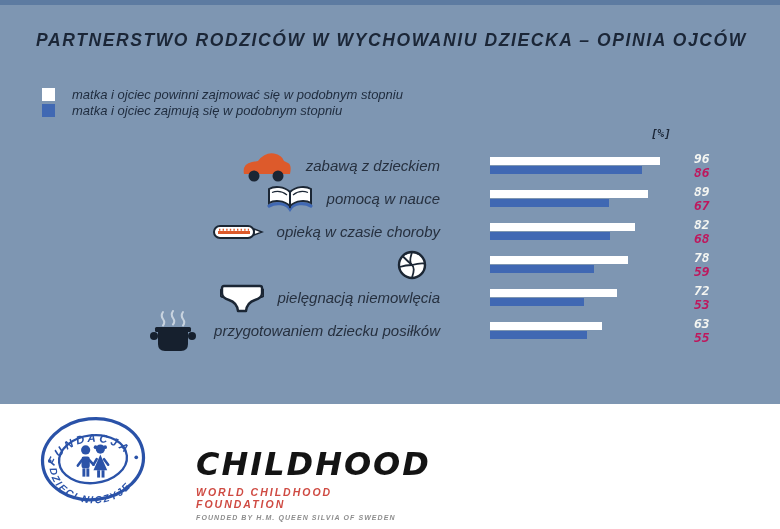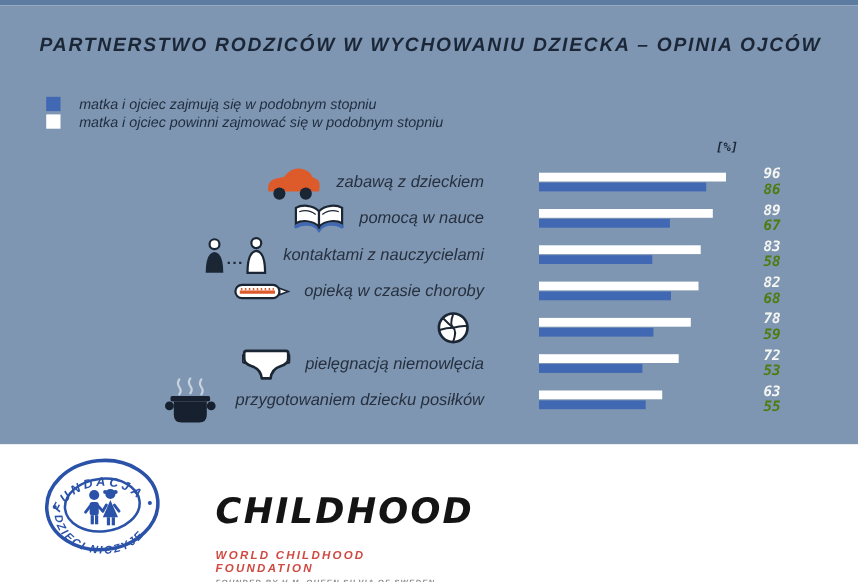--- a/index.html
+++ b/index.html
@@ -28,52 +28,52 @@
   .cat { width:400px; display:flex; justify-content:flex-end; align-items:center; flex:0 0 auto; }
   .icon { display:inline-flex; margin-right:13px; flex:0 0 auto; }
   .cat-label { font-size:15px; color:#26303f; white-space:nowrap; }
   .bars { width:177px; margin-left:50px; flex:0 0 auto; }
   .bar { height:8px; }
   .bar.white { background:#ffffff; }
   .bar.blue  { background:#4068b3; margin-top:1px; }
   .vals { margin-left:27px; width:44px; font-family:"DejaVu Sans Mono", monospace;
           font-weight:bold; font-size:13px; line-height:14px; flex:0 0 auto; }
   .vals .v1 { color:#f5f6f2; display:block; }
-  .vals .v2 { color:#4d7c0f; display:block; }
+  .vals .v2 { color:#be185d; display:block; }
 
   .footer { position:absolute; left:0; top:404px; width:780px; height:125px; background:#ffffff; }
   .logo-fundacja { position:absolute; left:37px; top:415px; }
   .logo-childhood { position:absolute; left:196px; top:446px; width:230px; text-align:left; }
   .childhood-name { font-family:"DejaVu Sans", sans-serif; font-weight:bold; font-size:32px;
                     letter-spacing:2px; color:#141414; line-height:36px; }
-  .childhood-sub { margin-top:17px; font-size:10.5px; font-weight:bold; letter-spacing:2px; color:#cf4a42; }
+  .childhood-sub { margin-top:4px; font-size:10.5px; font-weight:bold; letter-spacing:2px; color:#cf4a42; }
   .childhood-founded { margin-top:4px; font-size:7px; font-weight:bold; letter-spacing:1.1px; color:#8d8d8d; }
   .logo-millward { position:absolute; left:455px; top:444px; display:flex; align-items:center; }
   .mb-text { font-family:"DejaVu Sans", sans-serif; font-weight:bold; font-size:30px;
              letter-spacing:-0.5px; margin-left:6px; white-space:nowrap; }
   .mb-text .p1 { color:#5a7631; }
   .mb-text .p2 { color:#8faf3d; }
 </style>
 </head>
 <body>
 
 <div class="stage">
   <div class="top-strip"></div>
   <div class="main-bg"></div>
 
   <div class="title">PARTNERSTWO RODZICÓW W WYCHOWANIU DZIECKA – OPINIA OJCÓW</div>
 
   <div class="legend">
     <div class="legend-row">
+      <span class="legend-swatch s1"></span>
+      <span class="legend-label">matka i ojciec powinni zajmować się w podobnym stopniu</span>
+    </div>
+    <div class="legend-row">
       <span class="legend-swatch s2"></span>
       <span class="legend-label">matka i ojciec zajmują się w podobnym stopniu</span>
-    </div>
-    <div class="legend-row">
-      <span class="legend-swatch s1"></span>
-      <span class="legend-label">matka i ojciec powinni zajmować się w podobnym stopniu</span>
     </div>
   </div>
 
   <div class="unit-label">[%]</div>
 
   <div class="rows">
 
     <div class="row">
       <div class="cat">
         <span class="icon">
@@ -111,42 +111,20 @@
       <div class="bars">
         <div class="bar white" style="width: 89%;"></div>
         <div class="bar blue" style="width: 67%;"></div>
       </div>
       <div class="vals">
         <span class="v1">89</span>
         <span class="v2">67</span>
       </div>
     </div>
 
-    <div class="row">
-      <div class="cat">
-        <span class="icon">
-          <svg width="60" height="34" viewBox="0 0 60 34">
-            <path d="M3,33 Q3,15 11,14 Q19,15 19,33 Z" fill="#1b2634"></path>
-            <circle cx="11" cy="7" r="4.5" fill="#ffffff" stroke="#1b2634" stroke-width="2"></circle>
-            <line x1="23" y1="24" x2="37" y2="24" stroke="#1b2634" stroke-width="2.2" stroke-dasharray="2,3.2"></line>
-            <path d="M41,33 Q41,14 49,13 Q57,14 57,33 Z" fill="#ffffff" stroke="#1b2634" stroke-width="2"></path>
-            <circle cx="49" cy="6" r="4.5" fill="#ffffff" stroke="#1b2634" stroke-width="2"></circle>
-          </svg>
-        </span>
-        <span class="cat-label">kontaktami z nauczycielami</span>
-      </div>
-      <div class="bars">
-        <div class="bar white" style="width: 83%;"></div>
-        <div class="bar blue" style="width: 58%;"></div>
-      </div>
-      <div class="vals">
-        <span class="v1">83</span>
-        <span class="v2">58</span>
-      </div>
-    </div>
 
     <div class="row">
       <div class="cat">
         <span class="icon">
           <svg width="52" height="18" viewBox="0 0 52 18">
             <path d="M42,6 L50,9 L42,12 Z" fill="#ffffff" stroke="#1b2634" stroke-width="1.5"></path>
             <rect x="2" y="3" width="40" height="12" rx="6" fill="#ffffff" stroke="#1b2634" stroke-width="2"></rect>
             <line x1="6" y1="9.5" x2="38" y2="9.5" stroke="#dd5a2b" stroke-width="3"></line>
             <line x1="7" y1="6.8" x2="37" y2="6.8" stroke="#dd5a2b" stroke-width="2" stroke-dasharray="1.4,2.2"></line>
           </svg>

